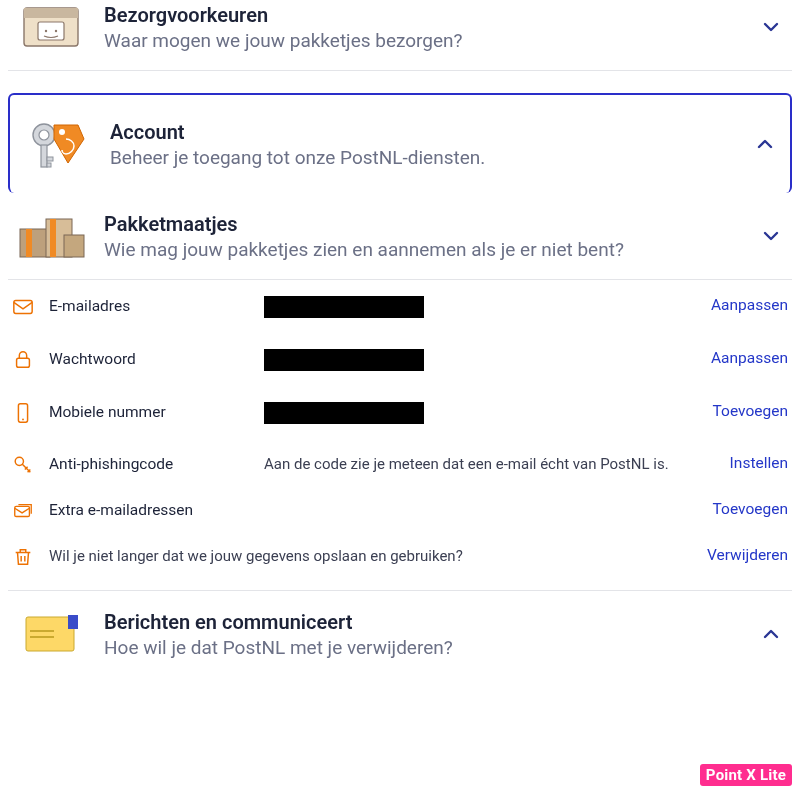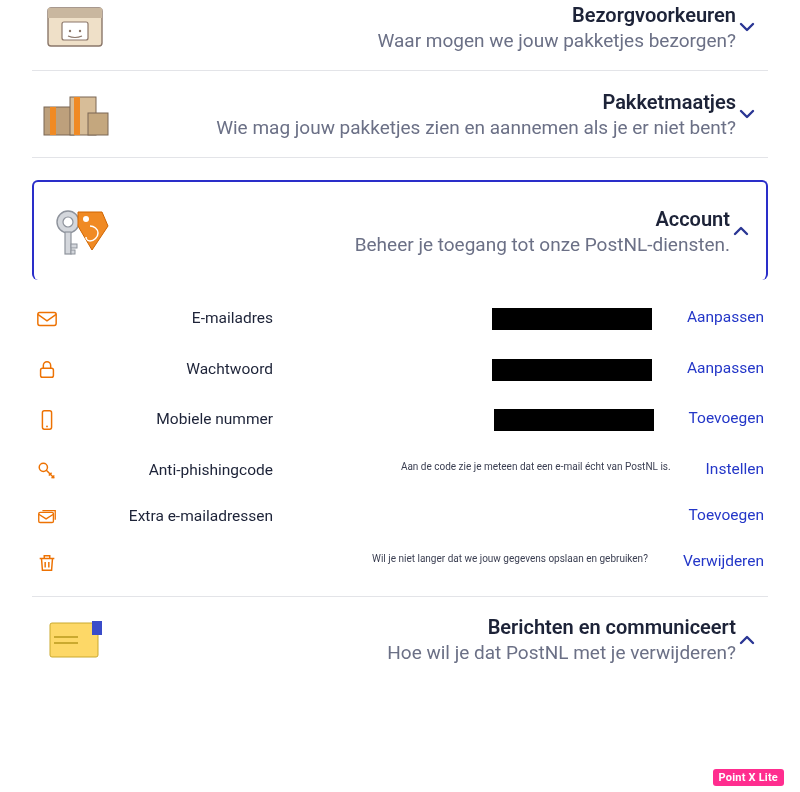--- a/index.html
+++ b/index.html
@@ -4,21 +4,21 @@
 <style>
   * { box-sizing: border-box; margin: 0; padding: 0; }
   body {
     font-family: -apple-system, BlinkMacSystemFont, "Segoe UI", Roboto, Arial, sans-serif;
     background: #fff;
     width: 800px;
     height: 792px;
     overflow: hidden;
     color: #1f2331;
   }
-  .container { padding: 0 32px; text-align: right; }
+  .container { padding: 0 8px; }
 
   .section {
     display: flex;
     align-items: center;
     padding: 16px 10px;
     border-bottom: 1px solid #e3e4e8;
     cursor: pointer;
   }
   .section .illus {
     width: 68px; height: 54px;
@@ -65,21 +65,21 @@
     color: #ed7203;
   }
   .row .rlabel {
     flex: 0 0 200px;
     font-size: 15.5px;
     color: #1d2338;
     padding-top: 1px;
   }
   .row .rvalue {
     flex: 1;
-    font-size: 10px;
+    font-size: 15px;
     color: #3b3f52;
     line-height: 1.45;
     padding-right: 20px;
   }
   .row .redacted {
     width: 160px; height: 22px;
     background: #000;
     display: inline-block;
   }
   .row .raction {
@@ -91,25 +91,25 @@
 
   .rows-divider {
     border-bottom: 1px solid #e3e4e8;
     margin-top: 10px;
   }
 
   .section.no-border { border-bottom: none; }
 
   .watermark {
     position: fixed;
-    right: 16px;
+    right: 8px;
     bottom: 6px;
     background: #ff2d8f;
     color: #fff;
-    font-size: 11px;
+    font-size: 15px;
     font-weight: 700;
     padding: 2px 6px;
     border-radius: 3px;
     letter-spacing: .2px;
   }
 </style>
 </head>
 <body>
 
 <div class="container">
@@ -121,41 +121,20 @@
         <rect x="6" y="8" width="54" height="10" fill="#c9b79f"></rect>
         <rect x="20" y="22" width="26" height="18" rx="2" fill="#fff" stroke="#8b776a" stroke-width="1.2"></rect>
         <circle cx="28" cy="31" r="1.2" fill="#8b776a"></circle>
         <circle cx="38" cy="31" r="1.2" fill="#8b776a"></circle>
         <path d="M26 36 Q33 39 40 36" stroke="#8b776a" stroke-width="1.2" fill="none"></path>
       </svg>
     </span>
     <div class="labels">
       <h3>Bezorgvoorkeuren</h3>
       <p>Waar mogen we jouw pakketjes bezorgen?</p>
-    </div>
-    <span class="chevron">
-      <svg width="20" height="20" viewBox="0 0 20 20">
-          <path d="M4 7l6 6 6-6" stroke="currentColor" stroke-width="2.4" fill="none" stroke-linecap="round" stroke-linejoin="round"></path>
-        </svg>
-    </span>
-  </div>
-
-  <div class="section">
-    <span class="illus">
-      <svg viewBox="0 0 68 54" width="68" height="54">
-        <rect x="2" y="20" width="30" height="28" fill="#bda07c" stroke="#7a6755"></rect>
-        <rect x="8" y="20" width="6" height="28" fill="#f08a24"></rect>
-        <rect x="28" y="10" width="26" height="38" fill="#d7bd98" stroke="#7a6755"></rect>
-        <rect x="32" y="10" width="6" height="38" fill="#f08a24"></rect>
-        <rect x="46" y="26" width="20" height="22" fill="#c4a77e" stroke="#7a6755"></rect>
-      </svg>
-    </span>
-    <div class="labels">
-      <h3>Pakketmaatjes</h3>
-      <p>Wie mag jouw pakketjes zien en aannemen als je er niet bent?</p>
     </div>
     <span class="chevron">
       <svg width="20" height="20" viewBox="0 0 20 20">
           <path d="M4 7l6 6 6-6" stroke="currentColor" stroke-width="2.4" fill="none" stroke-linecap="round" stroke-linejoin="round"></path>
         </svg>
     </span>
   </div>
 
   <div class="section expanded no-border">
     <span class="illus">
@@ -174,20 +153,41 @@
       <h3>Account</h3>
       <p>Beheer je toegang tot onze PostNL-diensten.</p>
     </div>
     <span class="chevron">
       <svg width="20" height="20" viewBox="0 0 20 20">
           <path d="M4 13l6-6 6 6" stroke="currentColor" stroke-width="2.4" fill="none" stroke-linecap="round" stroke-linejoin="round"></path>
         </svg>
     </span>
   </div>
 
+  <div class="section">
+    <span class="illus">
+      <svg viewBox="0 0 68 54" width="68" height="54">
+        <rect x="2" y="20" width="30" height="28" fill="#bda07c" stroke="#7a6755"></rect>
+        <rect x="8" y="20" width="6" height="28" fill="#f08a24"></rect>
+        <rect x="28" y="10" width="26" height="38" fill="#d7bd98" stroke="#7a6755"></rect>
+        <rect x="32" y="10" width="6" height="38" fill="#f08a24"></rect>
+        <rect x="46" y="26" width="20" height="22" fill="#c4a77e" stroke="#7a6755"></rect>
+      </svg>
+    </span>
+    <div class="labels">
+      <h3>Pakketmaatjes</h3>
+      <p>Wie mag jouw pakketjes zien en aannemen als je er niet bent?</p>
+    </div>
+    <span class="chevron">
+      <svg width="20" height="20" viewBox="0 0 20 20">
+          <path d="M4 7l6 6 6-6" stroke="currentColor" stroke-width="2.4" fill="none" stroke-linecap="round" stroke-linejoin="round"></path>
+        </svg>
+    </span>
+  </div>
+
   <div class="rows">
 
     <div class="row">
       <span class="ricon">
         <svg viewBox="0 0 24 24" width="22" height="22">
             <rect x="2" y="5" width="20" height="14" rx="2" fill="none" stroke="currentColor" stroke-width="1.6"></rect>
             <path d="M2 7l10 7 10-7" stroke="currentColor" stroke-width="1.6" fill="none"></path>
           </svg>
       </span>
       <span class="rlabel">E-mailadres</span>

